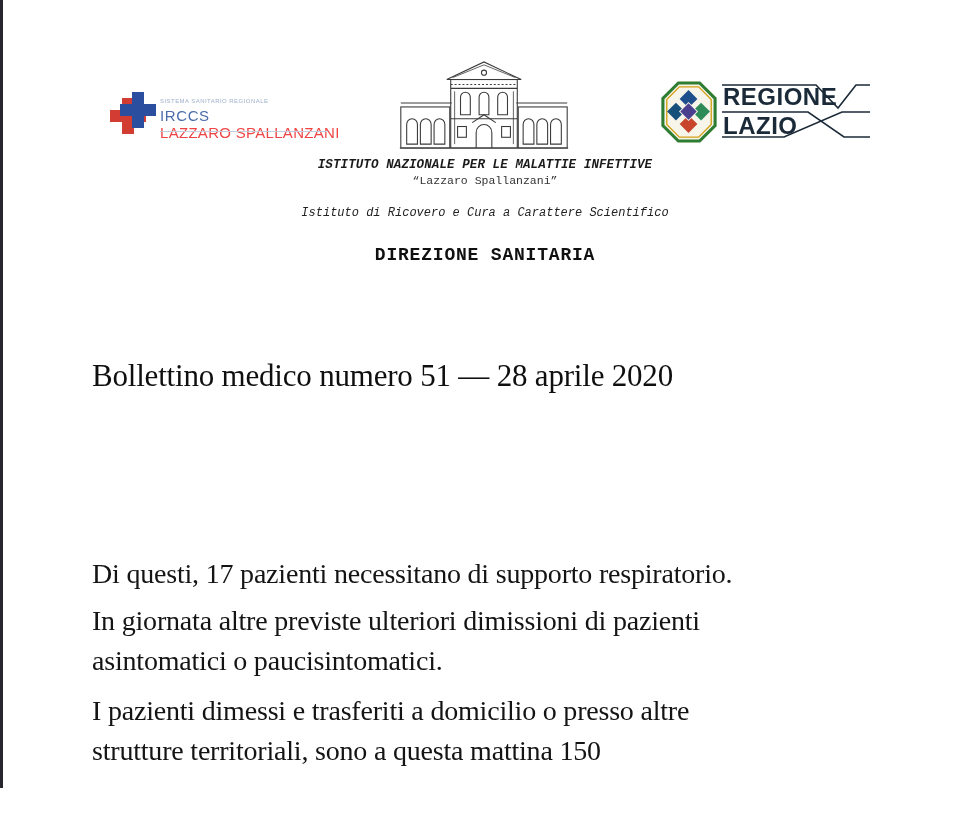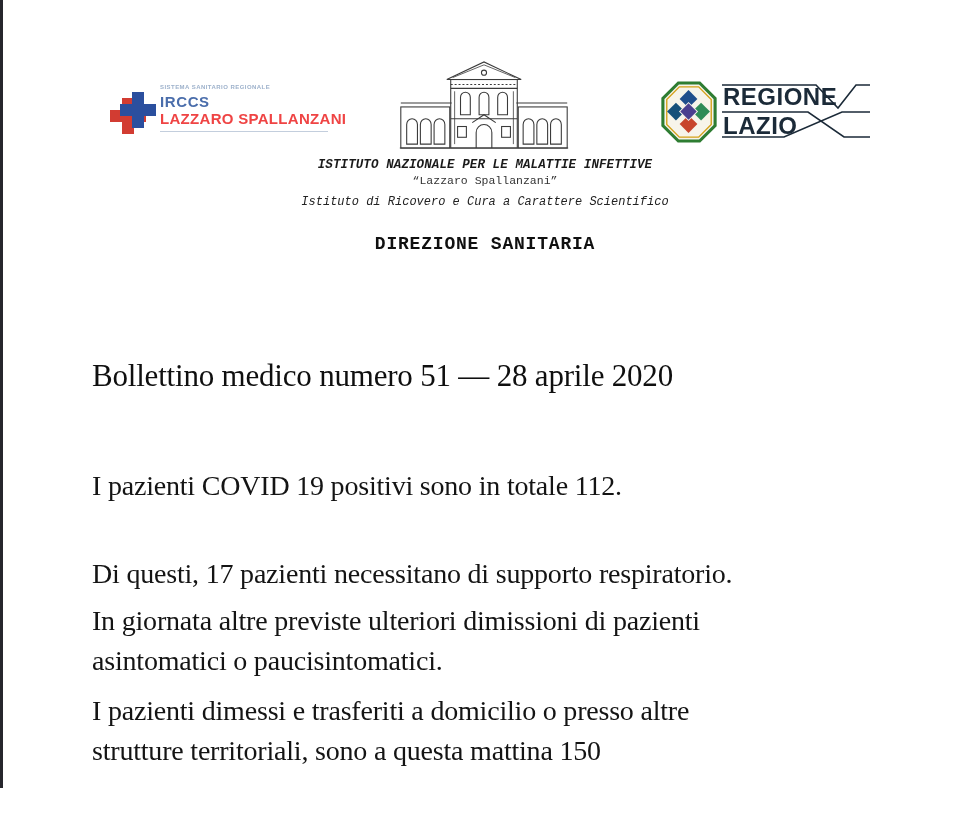--- a/index.html
+++ b/index.html
@@ -14,21 +14,21 @@
 
   
   .edge-line {
     position: absolute; left: 0; top: 0; width: 3px; height: 788px;
     background: #26262c;
   }
 
   
   .irccs { position: absolute; left: 108px; top: 82px; width: 240px; }
   .irccs-cross { position: absolute; left: 0; top: 8px; width: 50px; height: 50px; }
-  .irccs-text { position: absolute; left: 52px; top: 2px; width: 190px; font-weight: bold; }
+  .irccs-text { position: absolute; left: 52px; top: 16px; width: 190px; }
   .ssr-label {
     font-size: 6px; letter-spacing: 0.45px; color: #9db1cb;
     margin-bottom: 3px; white-space: nowrap;
   }
   .irccs-line1 {
     font-size: 15px; letter-spacing: 0.6px; color: #4a6dab;
     line-height: 17px; white-space: nowrap;
   }
   .irccs-line2 {
     font-size: 15px; letter-spacing: 0.3px; color: #ef4444;
@@ -40,21 +40,21 @@
   }
 
   
   .building-wrap { position: absolute; left: 396px; top: 58px; width: 176px; height: 92px; }
   .institute-text {
     position: absolute; left: 300px; top: 158px; width: 370px;
     text-align: center; color: #1a1a1a; font-family: Liberation Mono, monospace;
   }
   .inst-l1 { font-size: 12.5px; font-weight: bold; font-style: italic; letter-spacing: 0.1px; line-height: 15px; white-space: nowrap; }
   .inst-l2 { font-size: 11.5px; color: #333; line-height: 14px; margin-top: 1px; }
-  .inst-l3 { font-size: 12px; font-style: italic; color: #222; line-height: 15px; margin-top: 7px; }
+  .inst-l3 { font-size: 12px; font-style: italic; color: #222; line-height: 15px; margin-top: 18px; }
   .inst-l4 { font-size: 18px; font-weight: bold; letter-spacing: 0.8px; color: #101010; margin-top: 24px; }
 
   
   .regione { position: absolute; left: 660px; top: 78px; }
   .emblem { position: absolute; left: 0; top: 2px; width: 58px; height: 64px; }
   .wordmark { position: absolute; left: 62px; top: 4px; width: 148px; height: 58px; }
   .wordmark text {
     font-family: "Liberation Sans", sans-serif;
     font-weight: bold;
     fill: #1b2a38;
@@ -157,20 +157,19 @@
         <path d="M0 30 H86 L122 55 H148"></path>
         <path d="M0 55 H62 L120 30 H148"></path>
       </g>
       <text x="1" y="23" font-size="24" letter-spacing="0.5">REGIONE</text>
       <text x="1" y="52" font-size="24" letter-spacing="0.5">LAZIO</text>
     </svg>
   </div>
 
   <div class="doc-title">Bollettino medico numero 51 — 28 aprile 2020</div>
 
-  <div class="para p1">I pazienti COVID 19 positivi sono in totale 112.</div>
   <div class="para p2">Di questi, 17 pazienti necessitano di supporto respiratorio.</div>
   <div class="para p3">In giornata altre previste ulteriori dimissioni di pazienti
 asintomatici o paucisintomatici.</div>
   <div class="para p4">I pazienti dimessi e trasferiti a domicilio o presso altre
 strutture territoriali, sono a questa mattina 150</div>
 
 </div>
 
 </body></html>

